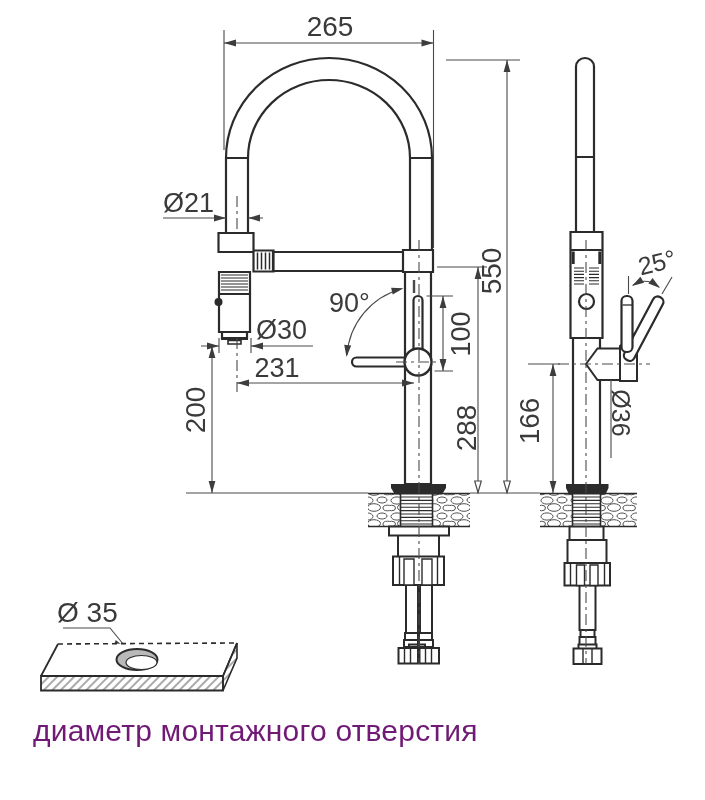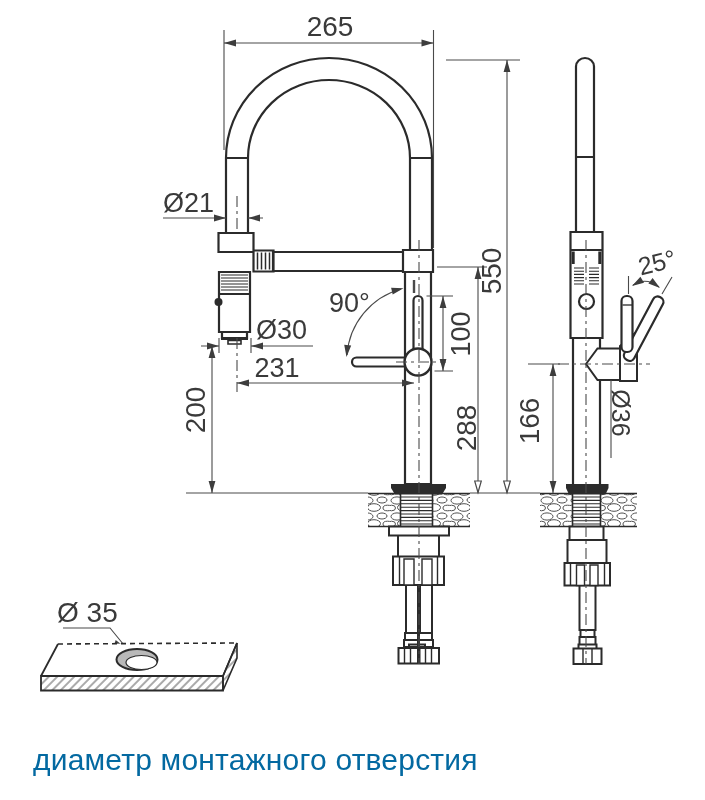--- a/index.html
+++ b/index.html
@@ -1,20 +1,20 @@
 <!DOCTYPE html>
 <html><head>
 <meta charset="utf-8">
 <style>
   html,body{margin:0;padding:0;background:#fff;}
   .page{position:relative;width:705px;height:800px;background:#fff;overflow:hidden;
         font-family:"Liberation Sans", sans-serif;}
   svg text{font-family:"Liberation Sans", sans-serif;fill:#3a3a3a;}
-  .caption{position:absolute;left:33px;top:741px;font-size:30px;line-height:37px;
-           color:#0369a1;letter-spacing:0.2px;white-space:nowrap;}
+  .caption{position:absolute;left:33px;top:712px;font-size:30px;line-height:37px;
+           color:#701a75;letter-spacing:0.2px;white-space:nowrap;}
 </style>
 </head>
 <body>
 
 <div class="page">
 <svg width="705" height="800" viewBox="0 0 705 800">
   <defs>
     <pattern id="stone" width="30" height="16" patternUnits="userSpaceOnUse">
       <g fill="none" stroke="#4f4f4f" stroke-width="1">
         <ellipse cx="7" cy="4.5" rx="6" ry="3.6"></ellipse>

